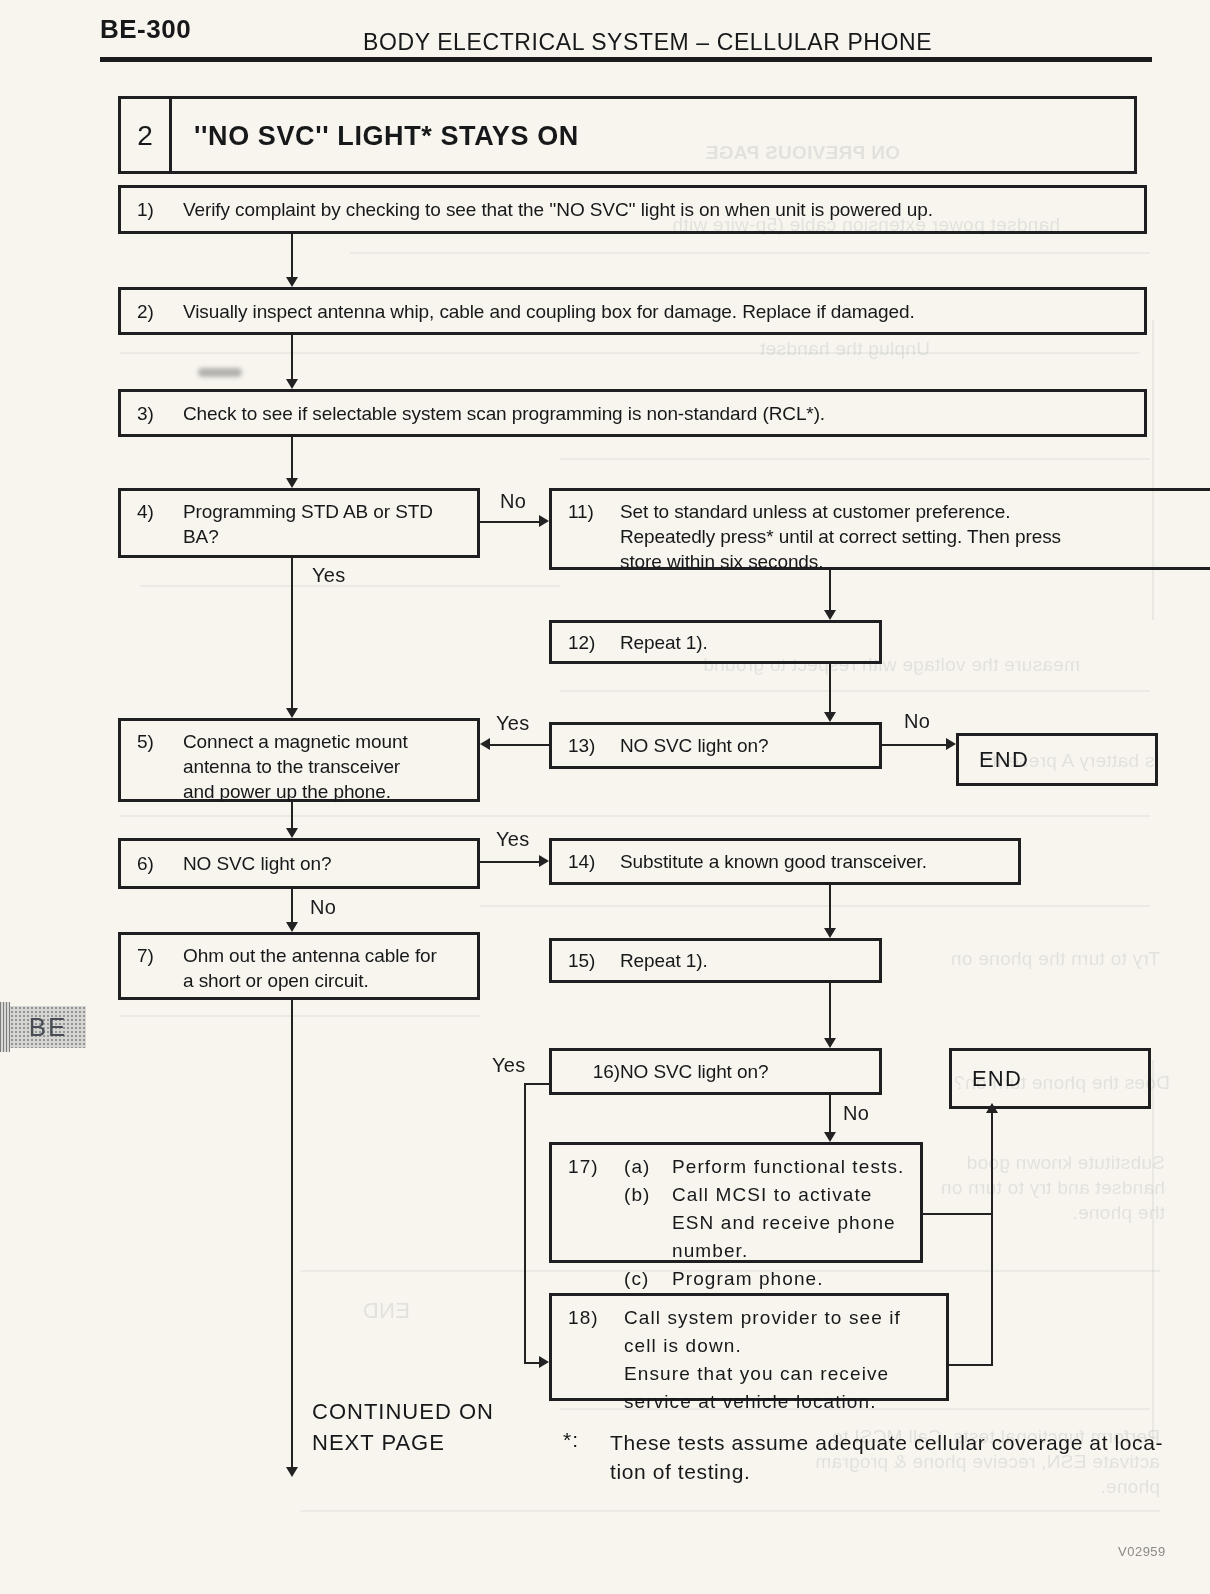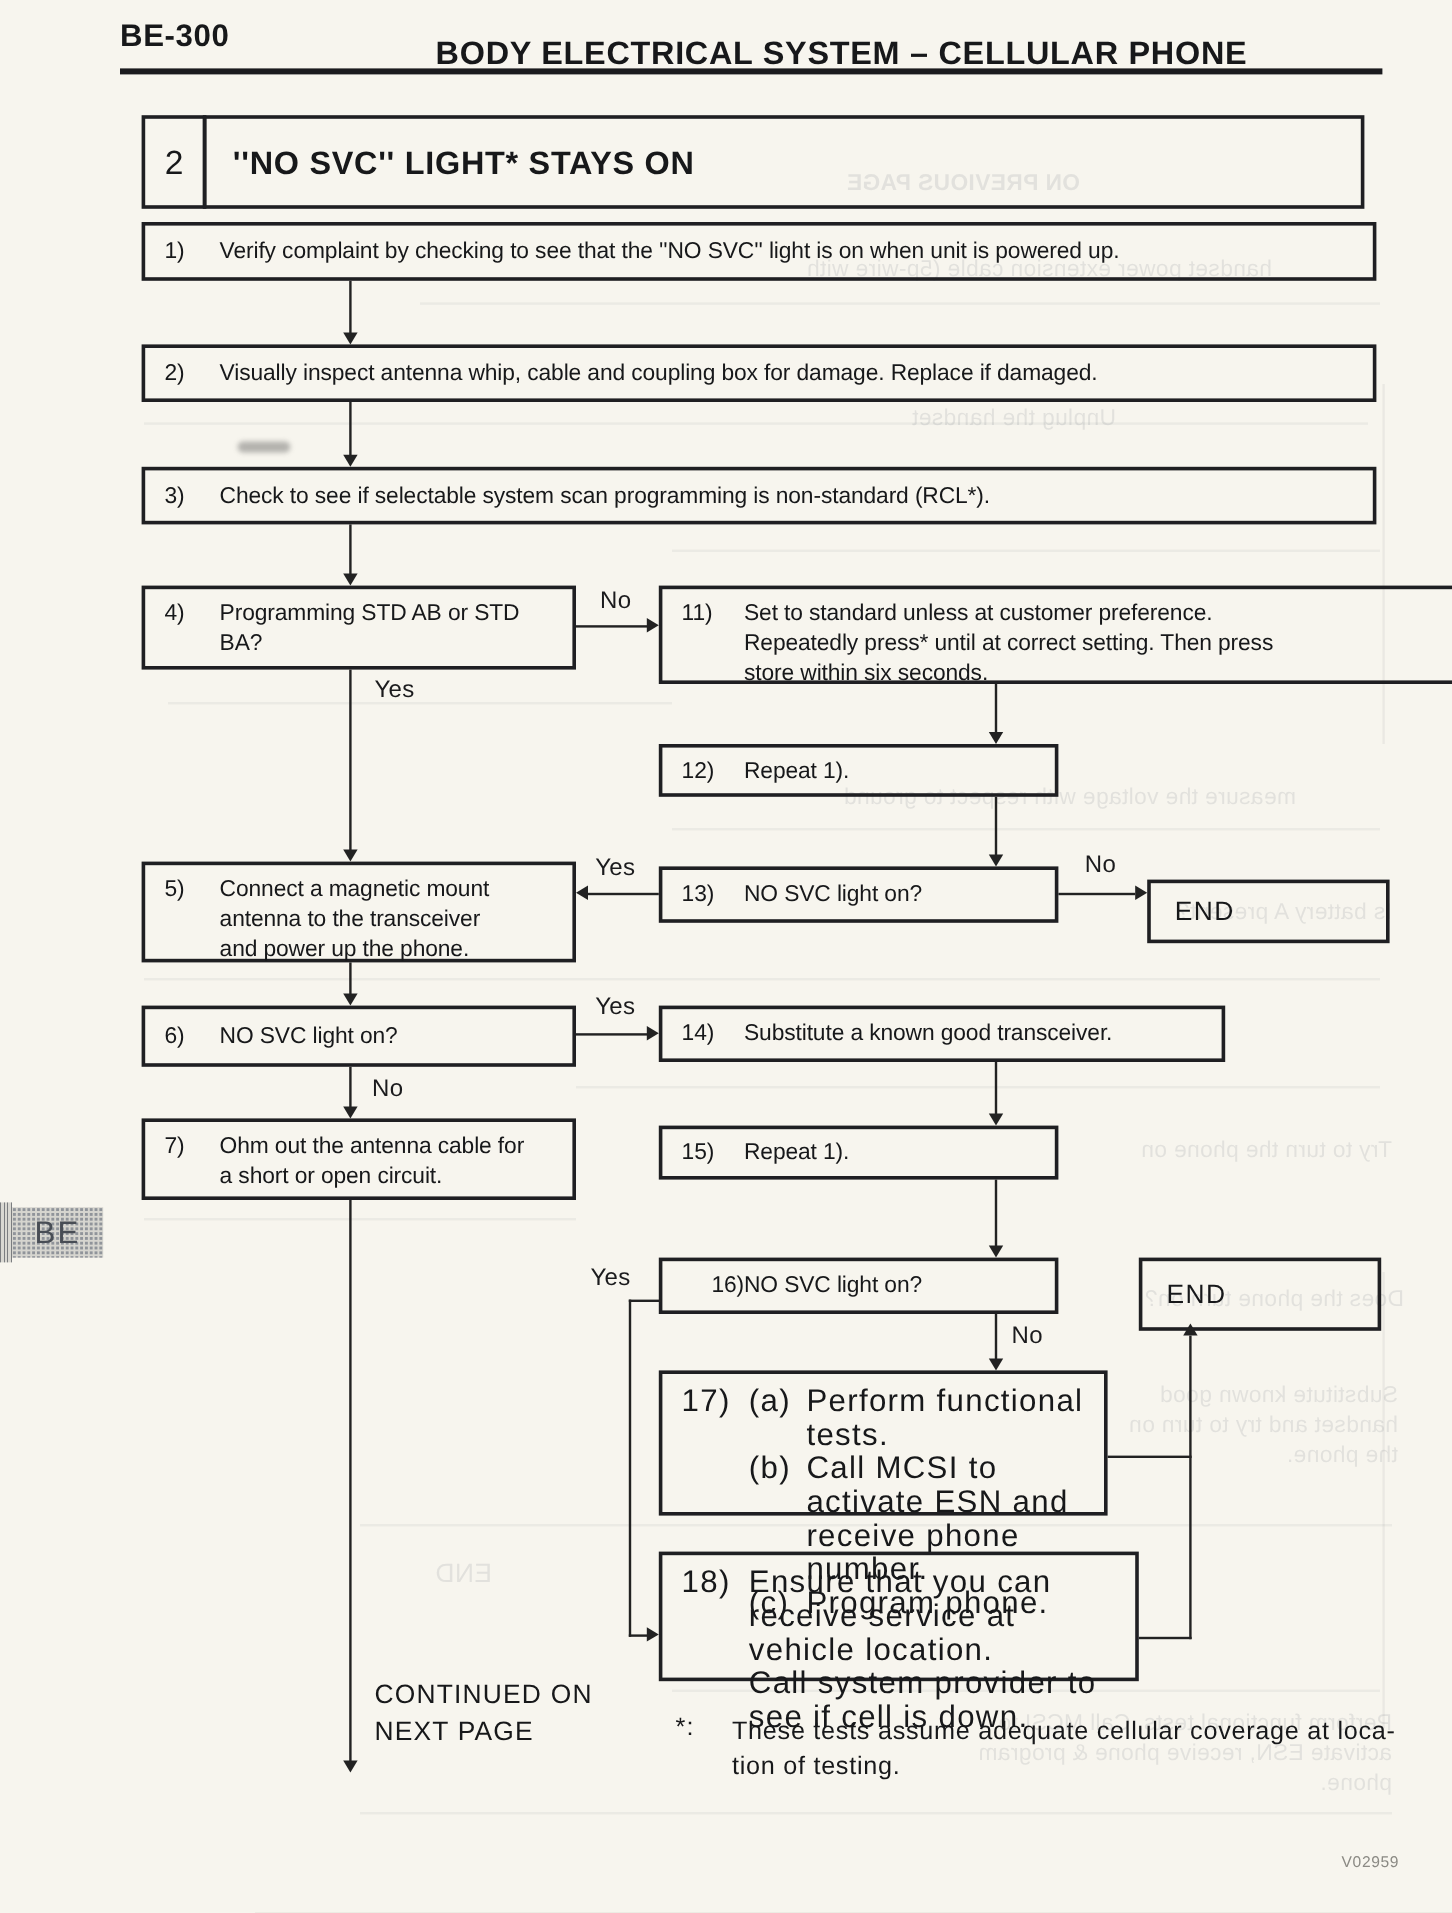--- a/index.html
+++ b/index.html
@@ -1,28 +1,28 @@
 <!DOCTYPE html>
 <html><head>
 <meta charset="utf-8">
 <style>
   html,body{margin:0;padding:0;background:#dddad2;}
   .page{position:relative;width:1210px;height:1594px;margin:0 auto;background:#f7f5ee;overflow:hidden;
         font-family:"Liberation Sans",sans-serif;color:#17181a;}
   
   .hcode{position:absolute;left:100px;top:14px;font-size:26px;font-weight:bold;letter-spacing:.5px;}
-  .htitle{position:absolute;left:363px;top:29px;font-size:27px;font-weight:bold;letter-spacing:.6px;}
+  .htitle{position:absolute;left:363px;top:29px;font-size:23px;font-weight:normal;letter-spacing:.6px;}
   .hrule{position:absolute;left:100px;top:57px;width:1052px;height:5px;background:#1b1b1e;}
   
   .fbox{position:absolute;border:3px solid #1f1f22;box-sizing:border-box;display:flex;
         padding:8px 8px 6px 16px;font-size:19px;line-height:25px;letter-spacing:-.1px;background:transparent;}
   .vcenter{align-items:center;padding-top:0;padding-bottom:0;}
   .num{flex:0 0 46px;}
   .txt{flex:1;}
-  .wide-type{font-size:26px;line-height:28px;letter-spacing:1.1px;}
+  .wide-type{font-size:19px;line-height:28px;letter-spacing:1.1px;}
   .idxcell{justify-content:center;align-items:center;font-size:28px;padding:0;}
   .bigtitle{align-items:center;font-size:27px;font-weight:bold;letter-spacing:.6px;padding-left:22px;}
   .endbox{align-items:center;font-size:22px;letter-spacing:1.2px;padding-left:20px;}
   .itemrow{display:flex;}
   .ilabel{flex:0 0 48px;}
   .itext{flex:1;}
   
   .vl,.hl{position:absolute;background:#222;}
   .vl{width:2px;}
   .hl{height:2px;}
@@ -227,22 +227,22 @@
       <div class="itemrow">
         <span class="ilabel">(c)</span>
         <span class="itext">Program phone.</span>
       </div>
     </div>
   </div>
 
   <div class="fbox wide-type" style="left:549px;top:1293px;width:400px;height:108px;">
     <span class="num" style="flex-basis:56px;">18)</span>
     <div class="txt" style="max-width:330px;">
+      <div>Call system provider to see if cell is down.</div>
       <div>Ensure that you can receive service at vehicle location.</div>
-      <div>Call system provider to see if cell is down.</div>
     </div>
   </div>
 
   <div class="hl" style="left:923px;top:1213px;width:70px;"></div>
   <div class="hl" style="left:949px;top:1364px;width:44px;"></div>
   <div class="vl" style="left:991px;top:1113px;height:253px;"></div>
   <div class="tri tri-u" style="left:986px;top:1103px;"></div>
 
   <div class="continued">CONTINUED ON NEXT PAGE</div>
   <div class="fnmark">*:</div>

